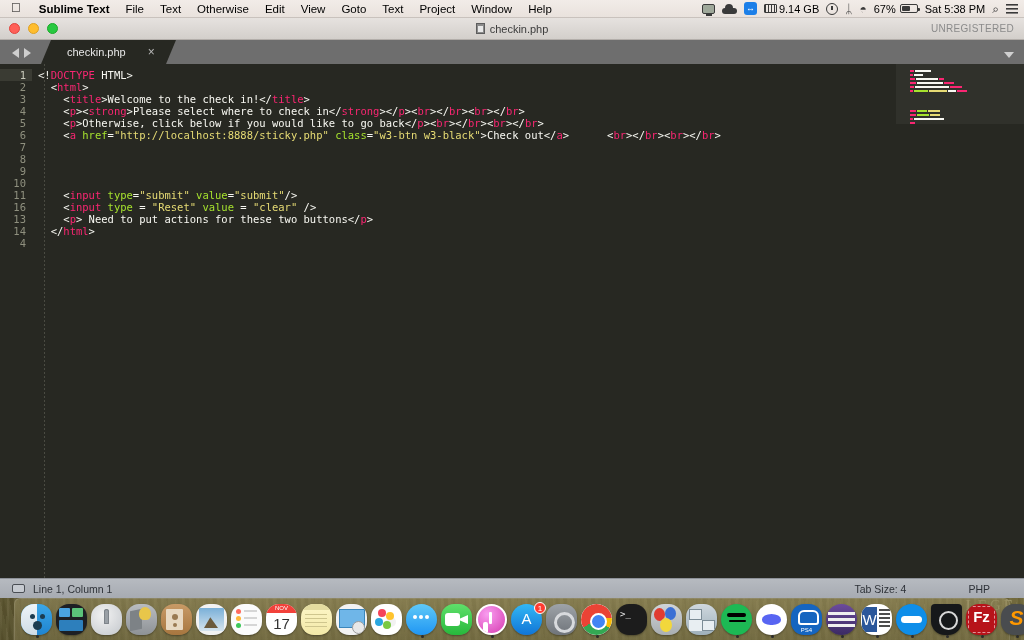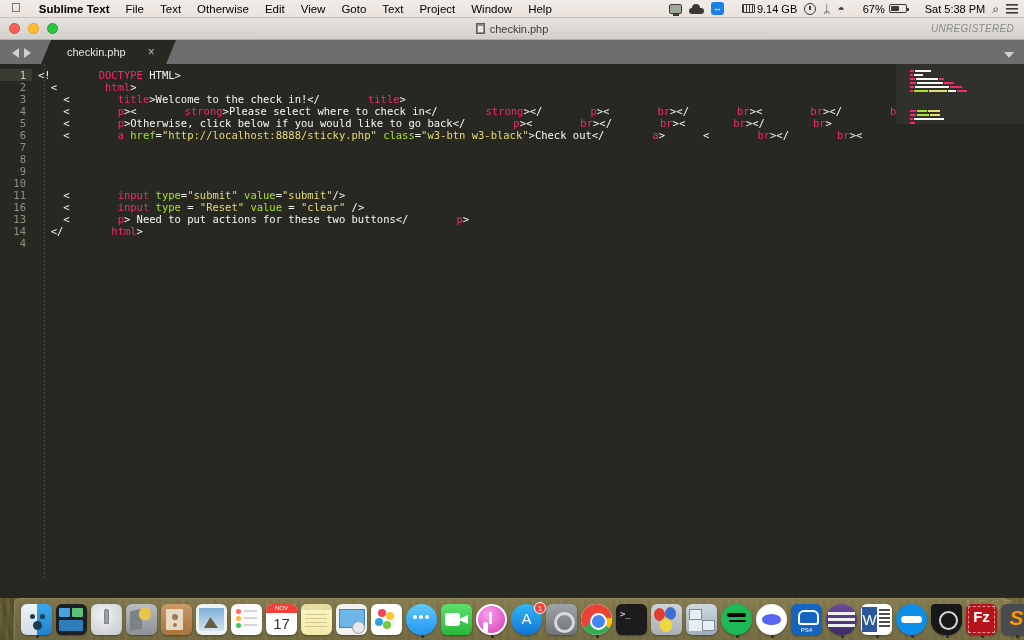--- a/index.html
+++ b/index.html
@@ -41,21 +41,21 @@
     background:linear-gradient(180deg,#f2ece8 0%,#e9e2dd 100%);
     border-bottom:1px solid #c9c2bd;
     display:flex; align-items:center; font-size:11.5px; color:#000;
     z-index:50;
   }
   .menubar .mb-left{ display:flex; align-items:center; height:100%; }
   .menubar .mb-right{ display:flex; align-items:center; height:100%; margin-left:auto; padding-right:6px; gap:7px; }
   .mb-item{ padding:0 8px; line-height:18px; height:100%; white-space:nowrap; }
   .mb-item.apple{ padding:0 10px 0 11px; font-size:13px; line-height:16px; }
   .mb-item.bold{ font-weight:bold; }
-  .mb-stat{ display:flex; align-items:center; line-height:18px; font-size:11px;margin-left:11px; }
+  .mb-stat{ display:flex; align-items:center; line-height:18px; font-size:11px; }
 
   .ic{ display:inline-block; vertical-align:middle; }
   .ic-display{ width:13px;height:10px;border:1.6px solid #3a3a3a;border-radius:2px;background:#9fa89a; position:relative;}
   .ic-display:after{content:"";position:absolute;left:3px;bottom:-3px;width:6px;height:2px;background:#3a3a3a;}
   .ic-cloud{ width:15px;height:10px; position:relative;}
   .ic-cloud:before{content:"";position:absolute;left:0;bottom:0;width:15px;height:6px;background:#3a3a3a;border-radius:4px;}
   .ic-cloud:after{content:"";position:absolute;left:3.5px;top:0;width:8px;height:8px;background:#3a3a3a;border-radius:50%;}
   .ic-sync{ width:13px;height:13px;border-radius:3px;background:#1c7fe8;color:#fff;font-size:9px;line-height:13px;text-align:center;}
   .ic-mem{ width:13px;height:9px;border:1.5px solid #3a3a3a;border-radius:1px;position:relative;background:repeating-linear-gradient(90deg,#3a3a3a 0 1px,transparent 1px 3px);}
   .ic-clock{ width:12px;height:12px;border:1.5px solid #3a3a3a;border-radius:50%;position:relative;}
@@ -86,21 +86,21 @@
   .tl{ width:11px;height:11px;border-radius:50%; }
   .tl.red{background:#ff5f57;border:.5px solid #e0443e;}
   .tl.yellow{background:#ffbd2e;border:.5px solid #dea123;}
   .tl.green{background:#28c840;border:.5px solid #1aab29;}
   .title-center{
     position:absolute; left:0; right:0; text-align:center;
     font-size:11px; color:#3b3b3b; display:flex; align-items:center; justify-content:center; gap:5px;
   }
   .doc-ic{ width:9px;height:11px;background:#8a8a8a;border:1px solid #5d5d5d;position:relative;display:inline-block;}
   .doc-ic:after{content:"";position:absolute;left:1.5px;top:2px;width:5px;height:6px;background:#e8e8e8;}
-  .unregistered{ position:absolute; right:10px; font-size:10px; color:#8b8b8b; letter-spacing:.3px;font-style:italic; }
+  .unregistered{ position:absolute; right:10px; font-size:10px; color:#8b8b8b; letter-spacing:.3px; }
 
   .tabbar{
     height:24px; background:#6e6e6e; display:flex; align-items:flex-end; position:relative;
   }
   .navarrows{ display:flex; gap:5px; padding:0 10px 6px 12px; align-items:center; }
   .arw{ width:0;height:0;border-top:5px solid transparent;border-bottom:5px solid transparent; }
   .arw.left{ border-right:7px solid #cfcfcf; }
   .arw.right{ border-left:7px solid #cfcfcf; }
   .tab{
     height:24px; background:#272822; color:#e8e8e8; font-size:11px;
@@ -123,21 +123,21 @@
   }
   .gutter div{ height:12px; padding-right:6px; }
   .gutter div.active{ background:#3a3b33; color:#c9cabc; }
   .guide{ position:absolute; left:44px; top:0; bottom:0; width:1px;
     background:repeating-linear-gradient(180deg,#4a4b42 0 2px, transparent 2px 4px); }
   .code{
     position:absolute; left:38px; top:5px; right:135px; white-space:pre;
     color:#f8f8f2;
   }
   .code .ln{ height:12px; }
-  .tagp{ color:#f92672;margin-left:48px; }   
+  .tagp{ color:#f92672; }   
   .punc{ color:#f8f8f2; }   
   .attr{ color:#a6e22e; }   
   .str{ color:#e6db74; }    
   .txt{ color:#f8f8f2; }
 
   .minimap{
     position:absolute; right:0; top:0; width:128px; height:100%;
     background:#272822; padding-top:6px; padding-left:14px;
   }
   .mm-row{ height:3px; margin-bottom:1px; display:flex; gap:1px; }
@@ -164,21 +164,21 @@
     position:absolute; left:14px; bottom:0; width:996px; height:42px;
     background:linear-gradient(180deg, rgba(150,140,95,.55), rgba(120,112,72,.62));
     border-top:1px solid rgba(255,255,255,.18);
     border-left:1px solid rgba(255,255,255,.10);
     border-right:1px solid rgba(255,255,255,.10);
     border-radius:6px 6px 0 0;
     display:flex; align-items:flex-end; padding:0 6px 3px 6px; gap:2px;
     z-index:60;
   }
   .dock-item{ position:relative; width:33px; height:33px; flex:0 0 auto; }
-  .dock-icon{ width:31px; height:31px; border-radius:6px; position:relative; overflow:hidden;
+  .dock-icon{ width:31px; height:31px; border-radius:13px; position:relative; overflow:hidden;
      box-shadow:0 1px 2px rgba(0,0,0,.35); }
   .dot{ position:absolute; bottom:-1px; left:50%; margin-left:-1.5px; width:3px;height:3px;border-radius:50%;background:#2b2b2b; }
   .badge{ position:absolute; top:-2px; right:-2px; width:12px;height:12px;border-radius:50%;
      background:#ff3b30; color:#fff; font-size:8px; line-height:12px; text-align:center; border:1px solid #fff;}
   .dock-sep{ width:1px; height:30px; background:rgba(255,255,255,.30); margin:0 5px 2px; }
 
   
   .i-finder{ background:linear-gradient(180deg,#3ba7e8 0%,#1f84d0 100%); }
   .i-finder:before{content:"";position:absolute;left:0;top:0;width:50%;height:100%;background:linear-gradient(180deg,#eef4f8,#cfdce6);}
   .i-finder:after{content:"";position:absolute;left:19px;top:10px;width:5px;height:5px;border-radius:50%;background:#1c3c50;
@@ -418,20 +418,28 @@
               <span class="mm-b" style="width: 30px; background: rgb(248, 248, 242);"></span>
             </div>
             <div class="mm-row">
               <span class="mm-b" style="width: 5px; background: rgb(249, 38, 114);"></span>
             </div>
           </div>
       </div>
       <div class="scroll-h"></div>
     </div>
 
+    <div class="statusbar">
+      <span class="sb-ic"></span>
+      <span>Line 1, Column 1</span>
+      <span class="sb-right">
+        <span>Tab Size: 4</span>
+        <span>PHP</span>
+      </span>
+    </div>
   </div>
 
   <div class="dock" id="dock">
       <div class="dock-item">
         <div class="dock-icon i-finder"></div>
         <span class="dot"></span>
       </div>
       <div class="dock-item">
         <div class="dock-icon i-mission"></div>
       </div>

